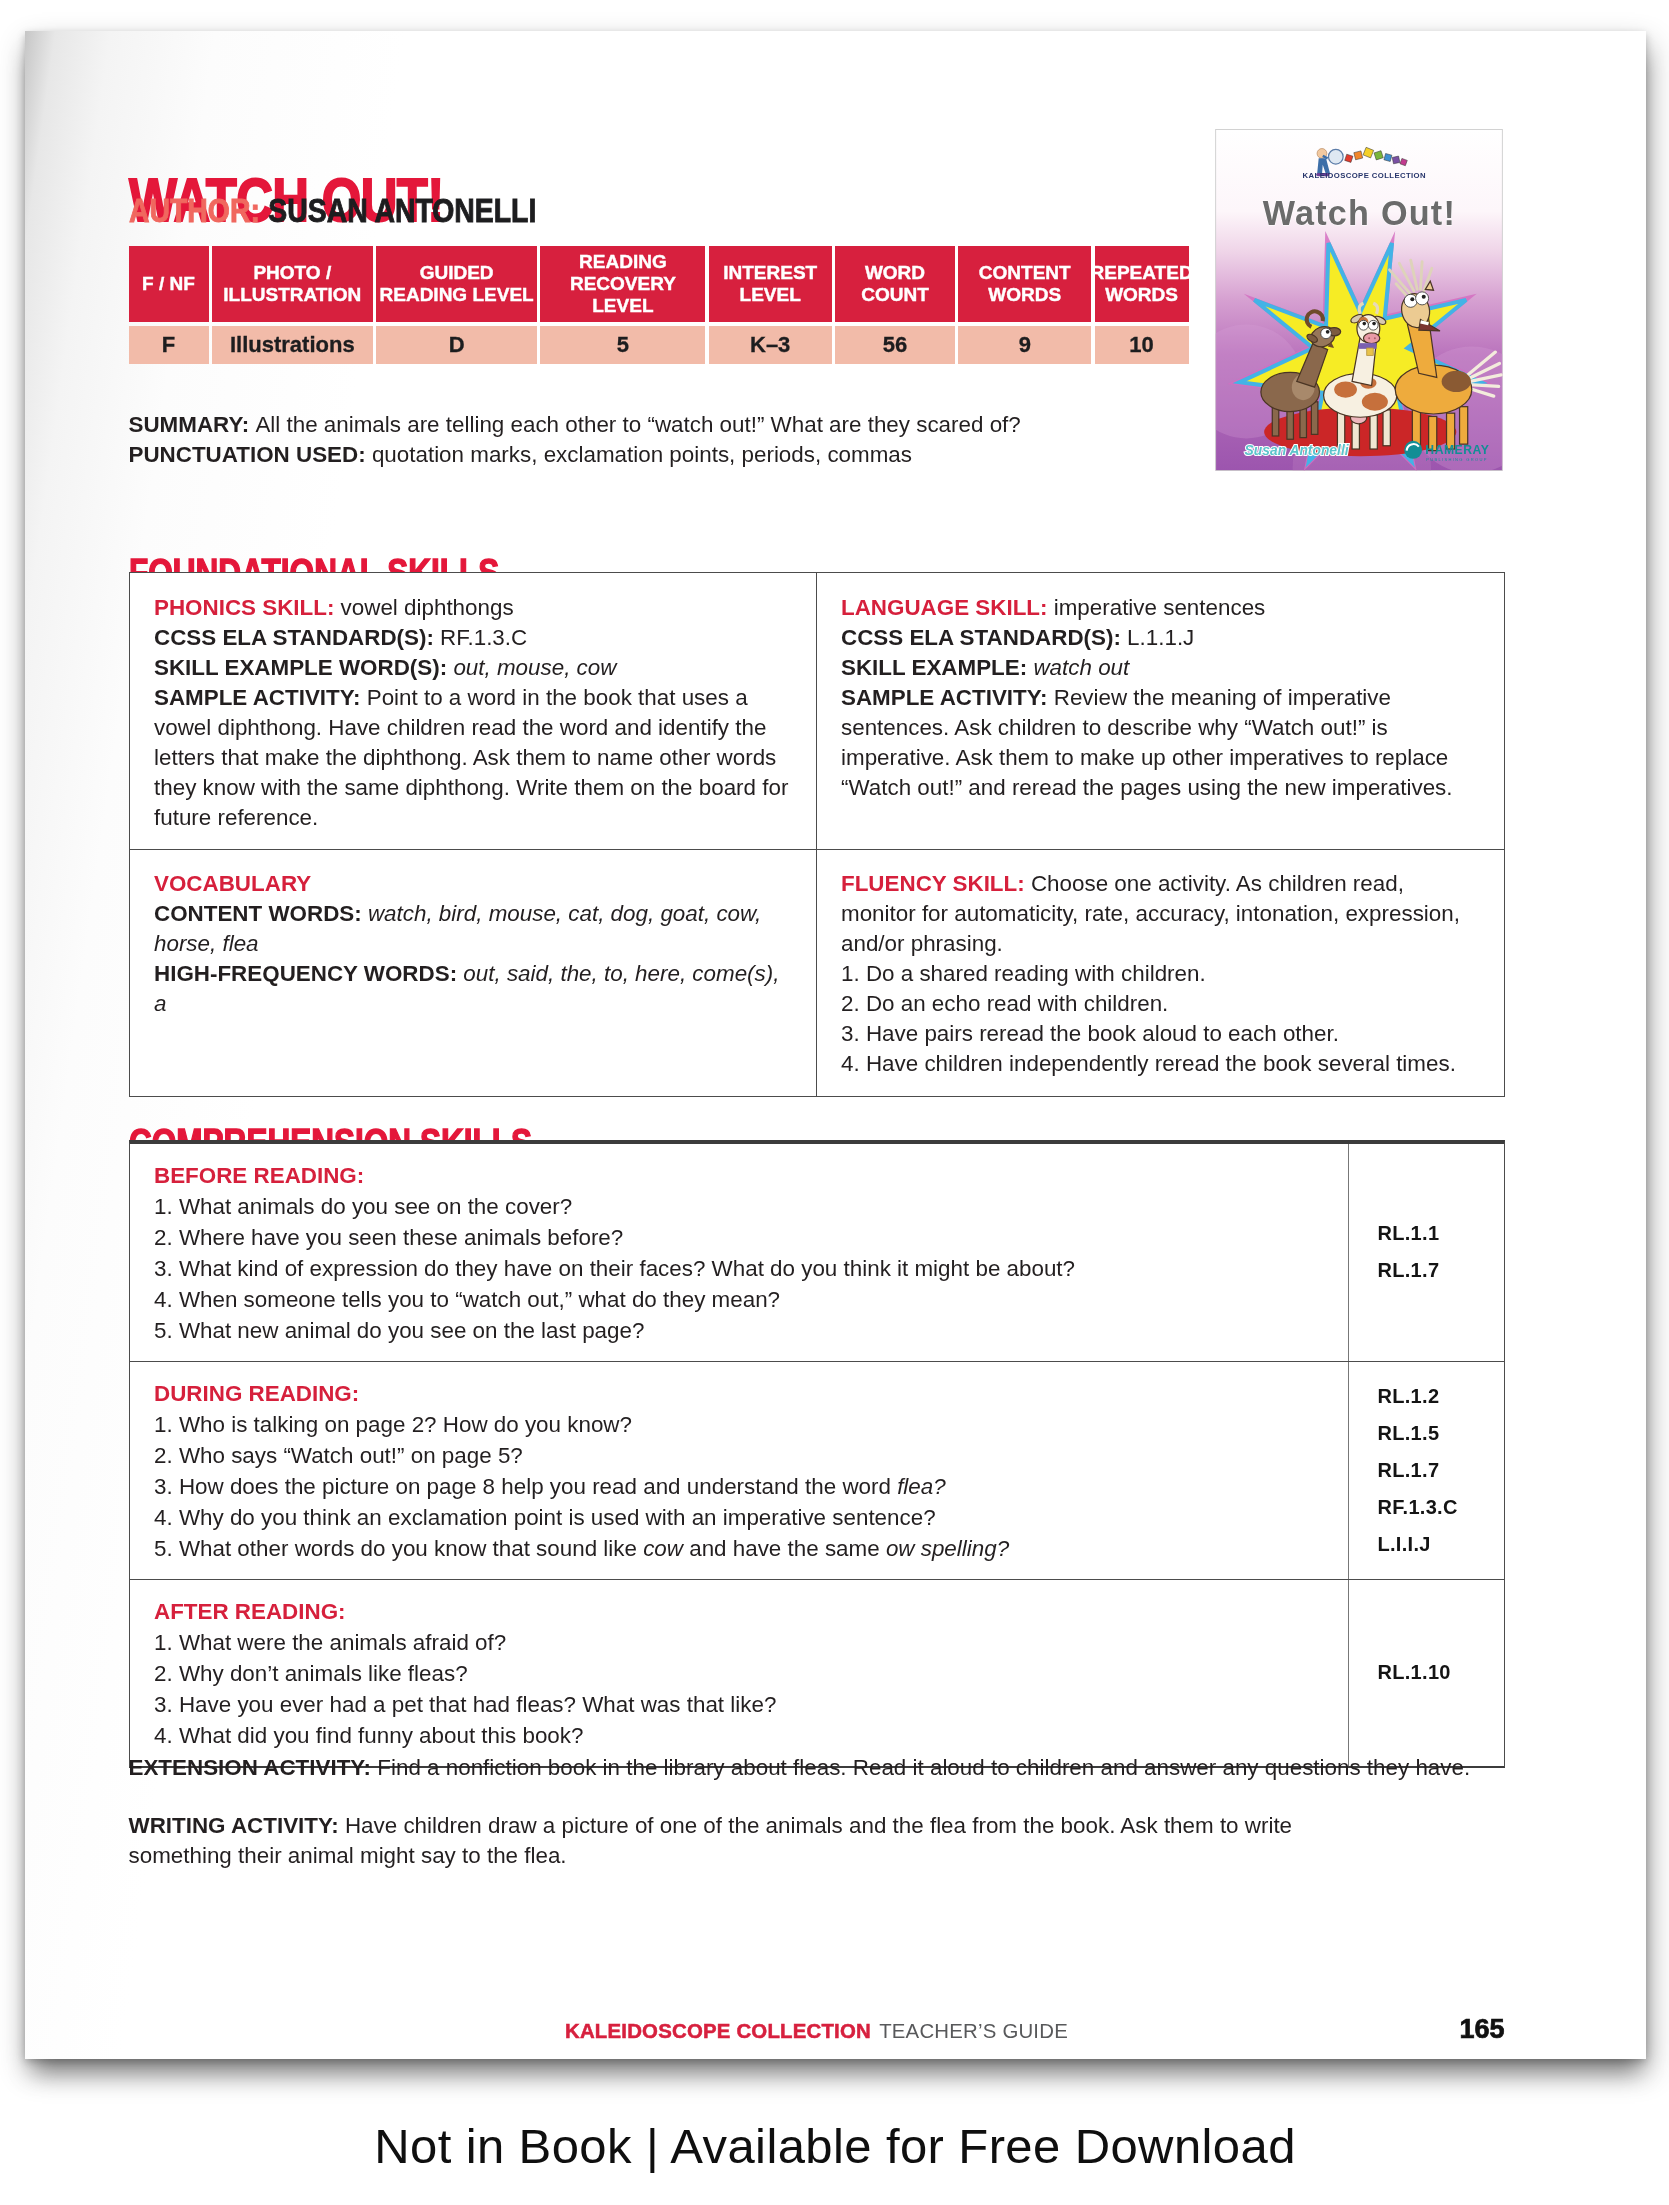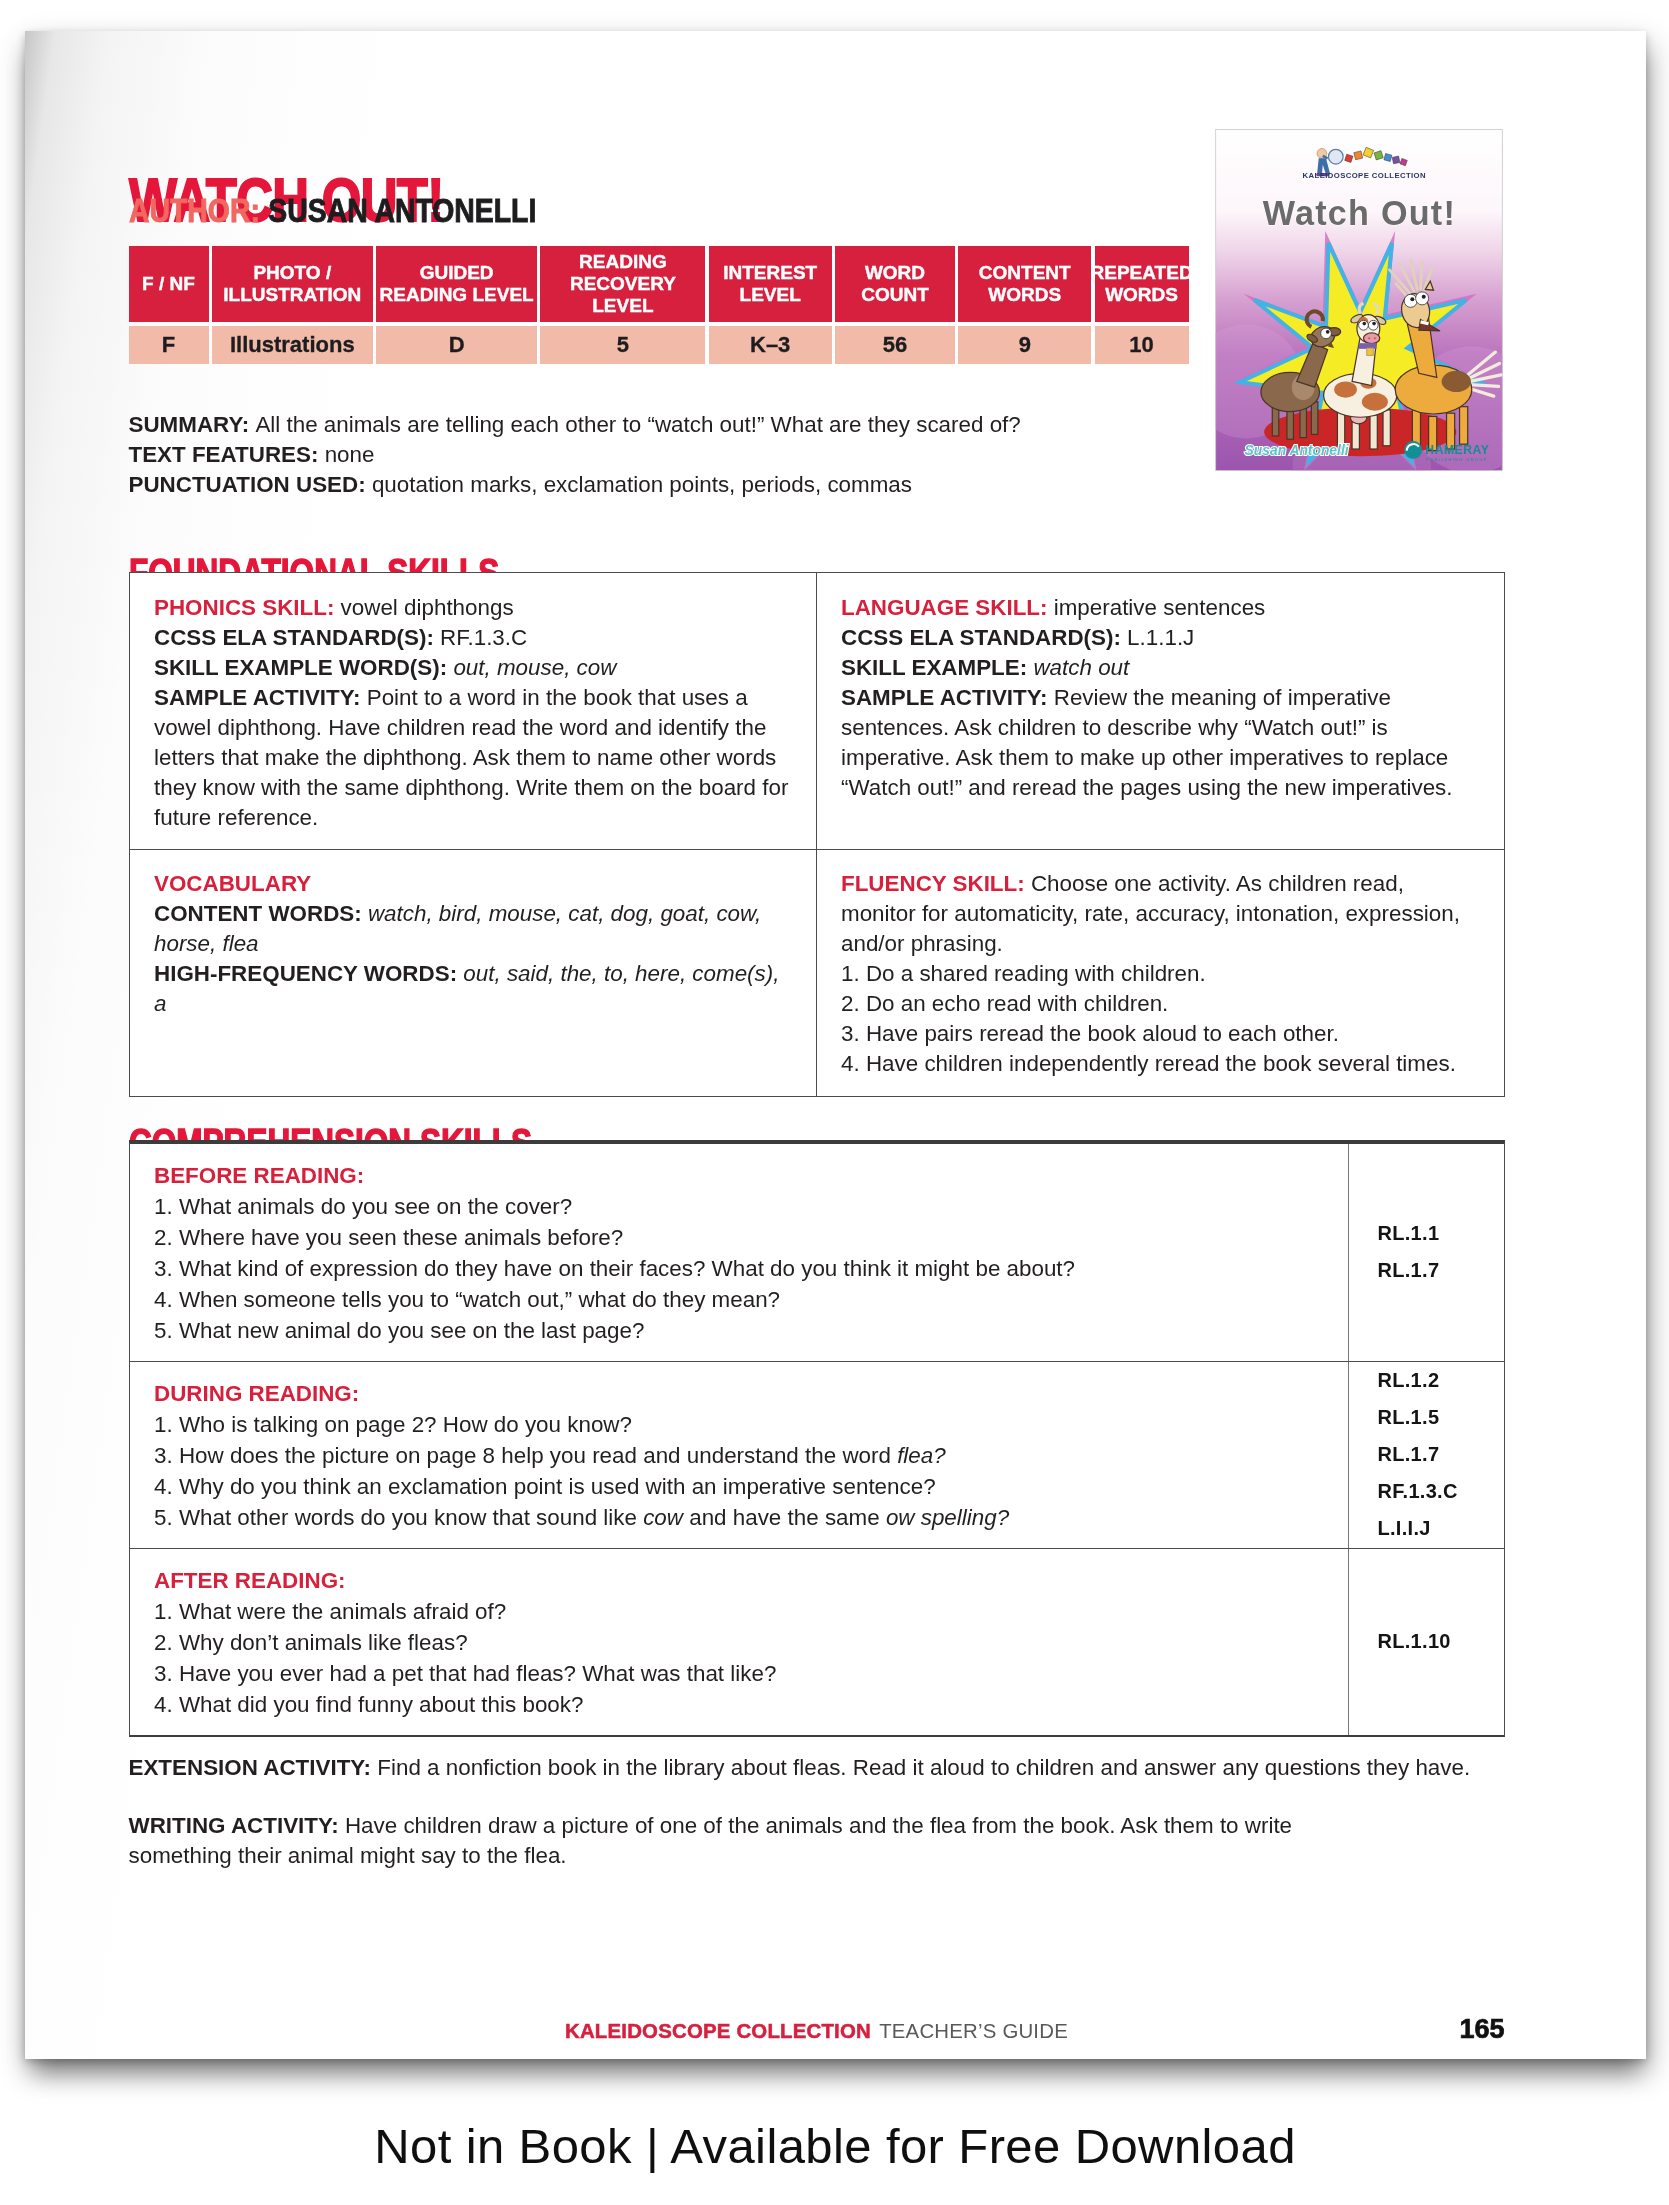--- a/index.html
+++ b/index.html
@@ -263,21 +263,20 @@
         <circle cx="243" cy="394" r="11" fill="#128e95"></circle>
         <path d="M235,395 a8.5 8.5 0 0 1 15,-5" fill="none" stroke="#ffffff" stroke-width="2.6"></path>
         <text x="258" y="399" font-family="Liberation Sans, sans-serif" font-size="15" font-weight="bold" fill="#128e95" letter-spacing="0.6">HAMERAY</text>
         <text x="259" y="408" font-family="Liberation Sans, sans-serif" font-size="5" fill="#128e95" letter-spacing="1.6">PUBLISHING GROUP</text>
       </g>
     </svg>
   </div>
 
   <div class="summary">
       <div class="rt-line"><span class="rt-b">SUMMARY: </span><span class="rt-n">All the animals are telling each other to “watch out!” What are they scared of?</span></div>
-      <div class="rt-line"><span class="rt-b">TEXT FEATURES: </span><span class="rt-n">none</span></div>
       <div class="rt-line"><span class="rt-b">PUNCTUATION USED: </span><span class="rt-n">quotation marks, exclamation points, periods, commas</span></div>
     </div>
 
   <h2 class="sec-heading" id="fs-heading"><span class="cond">FOUNDATIONAL SKILLS</span></h2>
 
   <div class="fs-table">
     <div class="fs-cell c1">
         <div class="rt-line"><span class="rt-r">PHONICS SKILL: </span><span class="rt-n">vowel diphthongs</span></div>
         <div class="rt-line"><span class="rt-b">CCSS ELA STANDARD(S): </span><span class="rt-n">RF.1.3.C</span></div>
         <div class="rt-line"><span class="rt-b">SKILL EXAMPLE WORD(S): </span><span class="rt-i">out, mouse, cow</span></div>
@@ -317,20 +316,21 @@
         </div>
       <div class="cs-std">
           <div class="std-line">RL.1.1</div>
           <div class="std-line">RL.1.7</div>
         </div>
     </div>
     <div class="cs-row">
       <div class="cs-q">
           <div class="rt-line"><span class="rt-r">DURING READING:</span></div>
           <div class="rt-line"><span class="rt-n">1. Who is talking on page 2? How do you know?</span></div>
+          <div class="rt-line"><span class="rt-n">2. Who says “Watch out!” on page 5?</span></div>
           <div class="rt-line"><span class="rt-n">3. How does the picture on page 8 help you read and understand the word </span><span class="rt-i">flea?</span></div>
           <div class="rt-line"><span class="rt-n">4. Why do you think an exclamation point is used with an imperative sentence?</span></div>
           <div class="rt-line"><span class="rt-n">5. What other words do you know that sound like </span><span class="rt-i">cow</span><span class="rt-n"> and have the same </span><span class="rt-i">ow spelling?</span></div>
         </div>
       <div class="cs-std">
           <div class="std-line">RL.1.2</div>
           <div class="std-line">RL.1.5</div>
           <div class="std-line">RL.1.7</div>
           <div class="std-line">RF.1.3.C</div>
           <div class="std-line">L.I.I.J</div>

